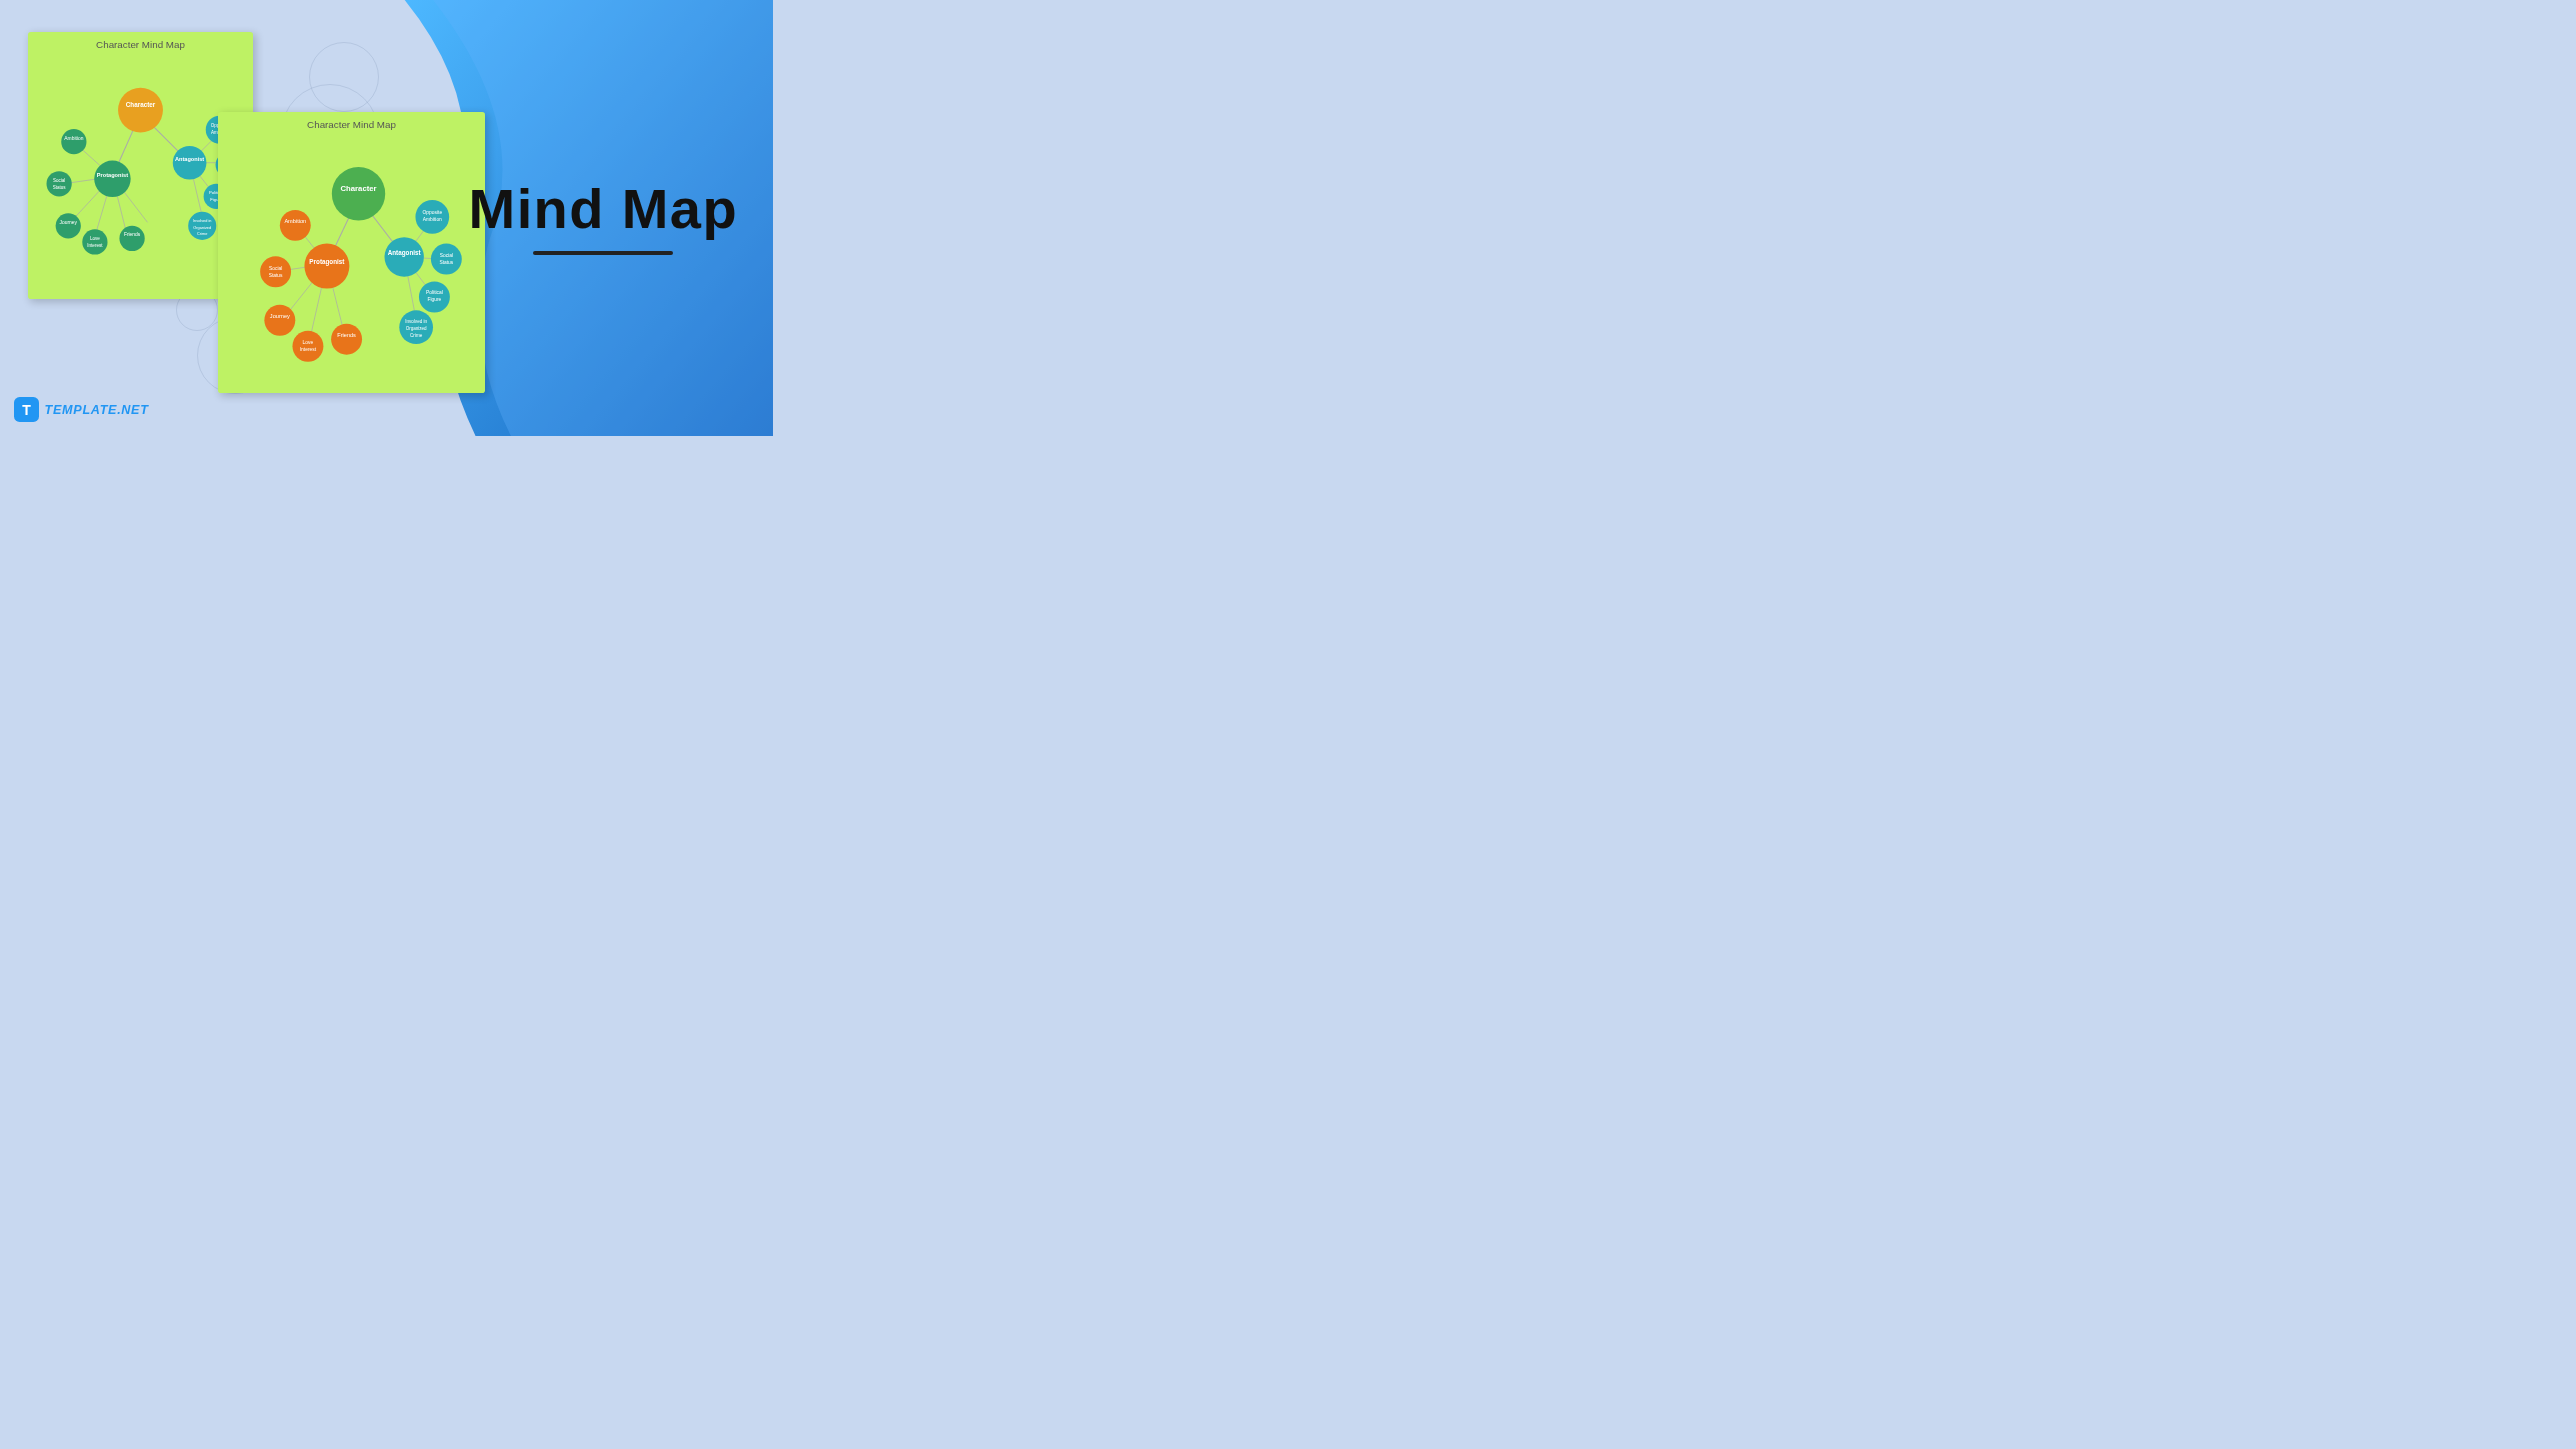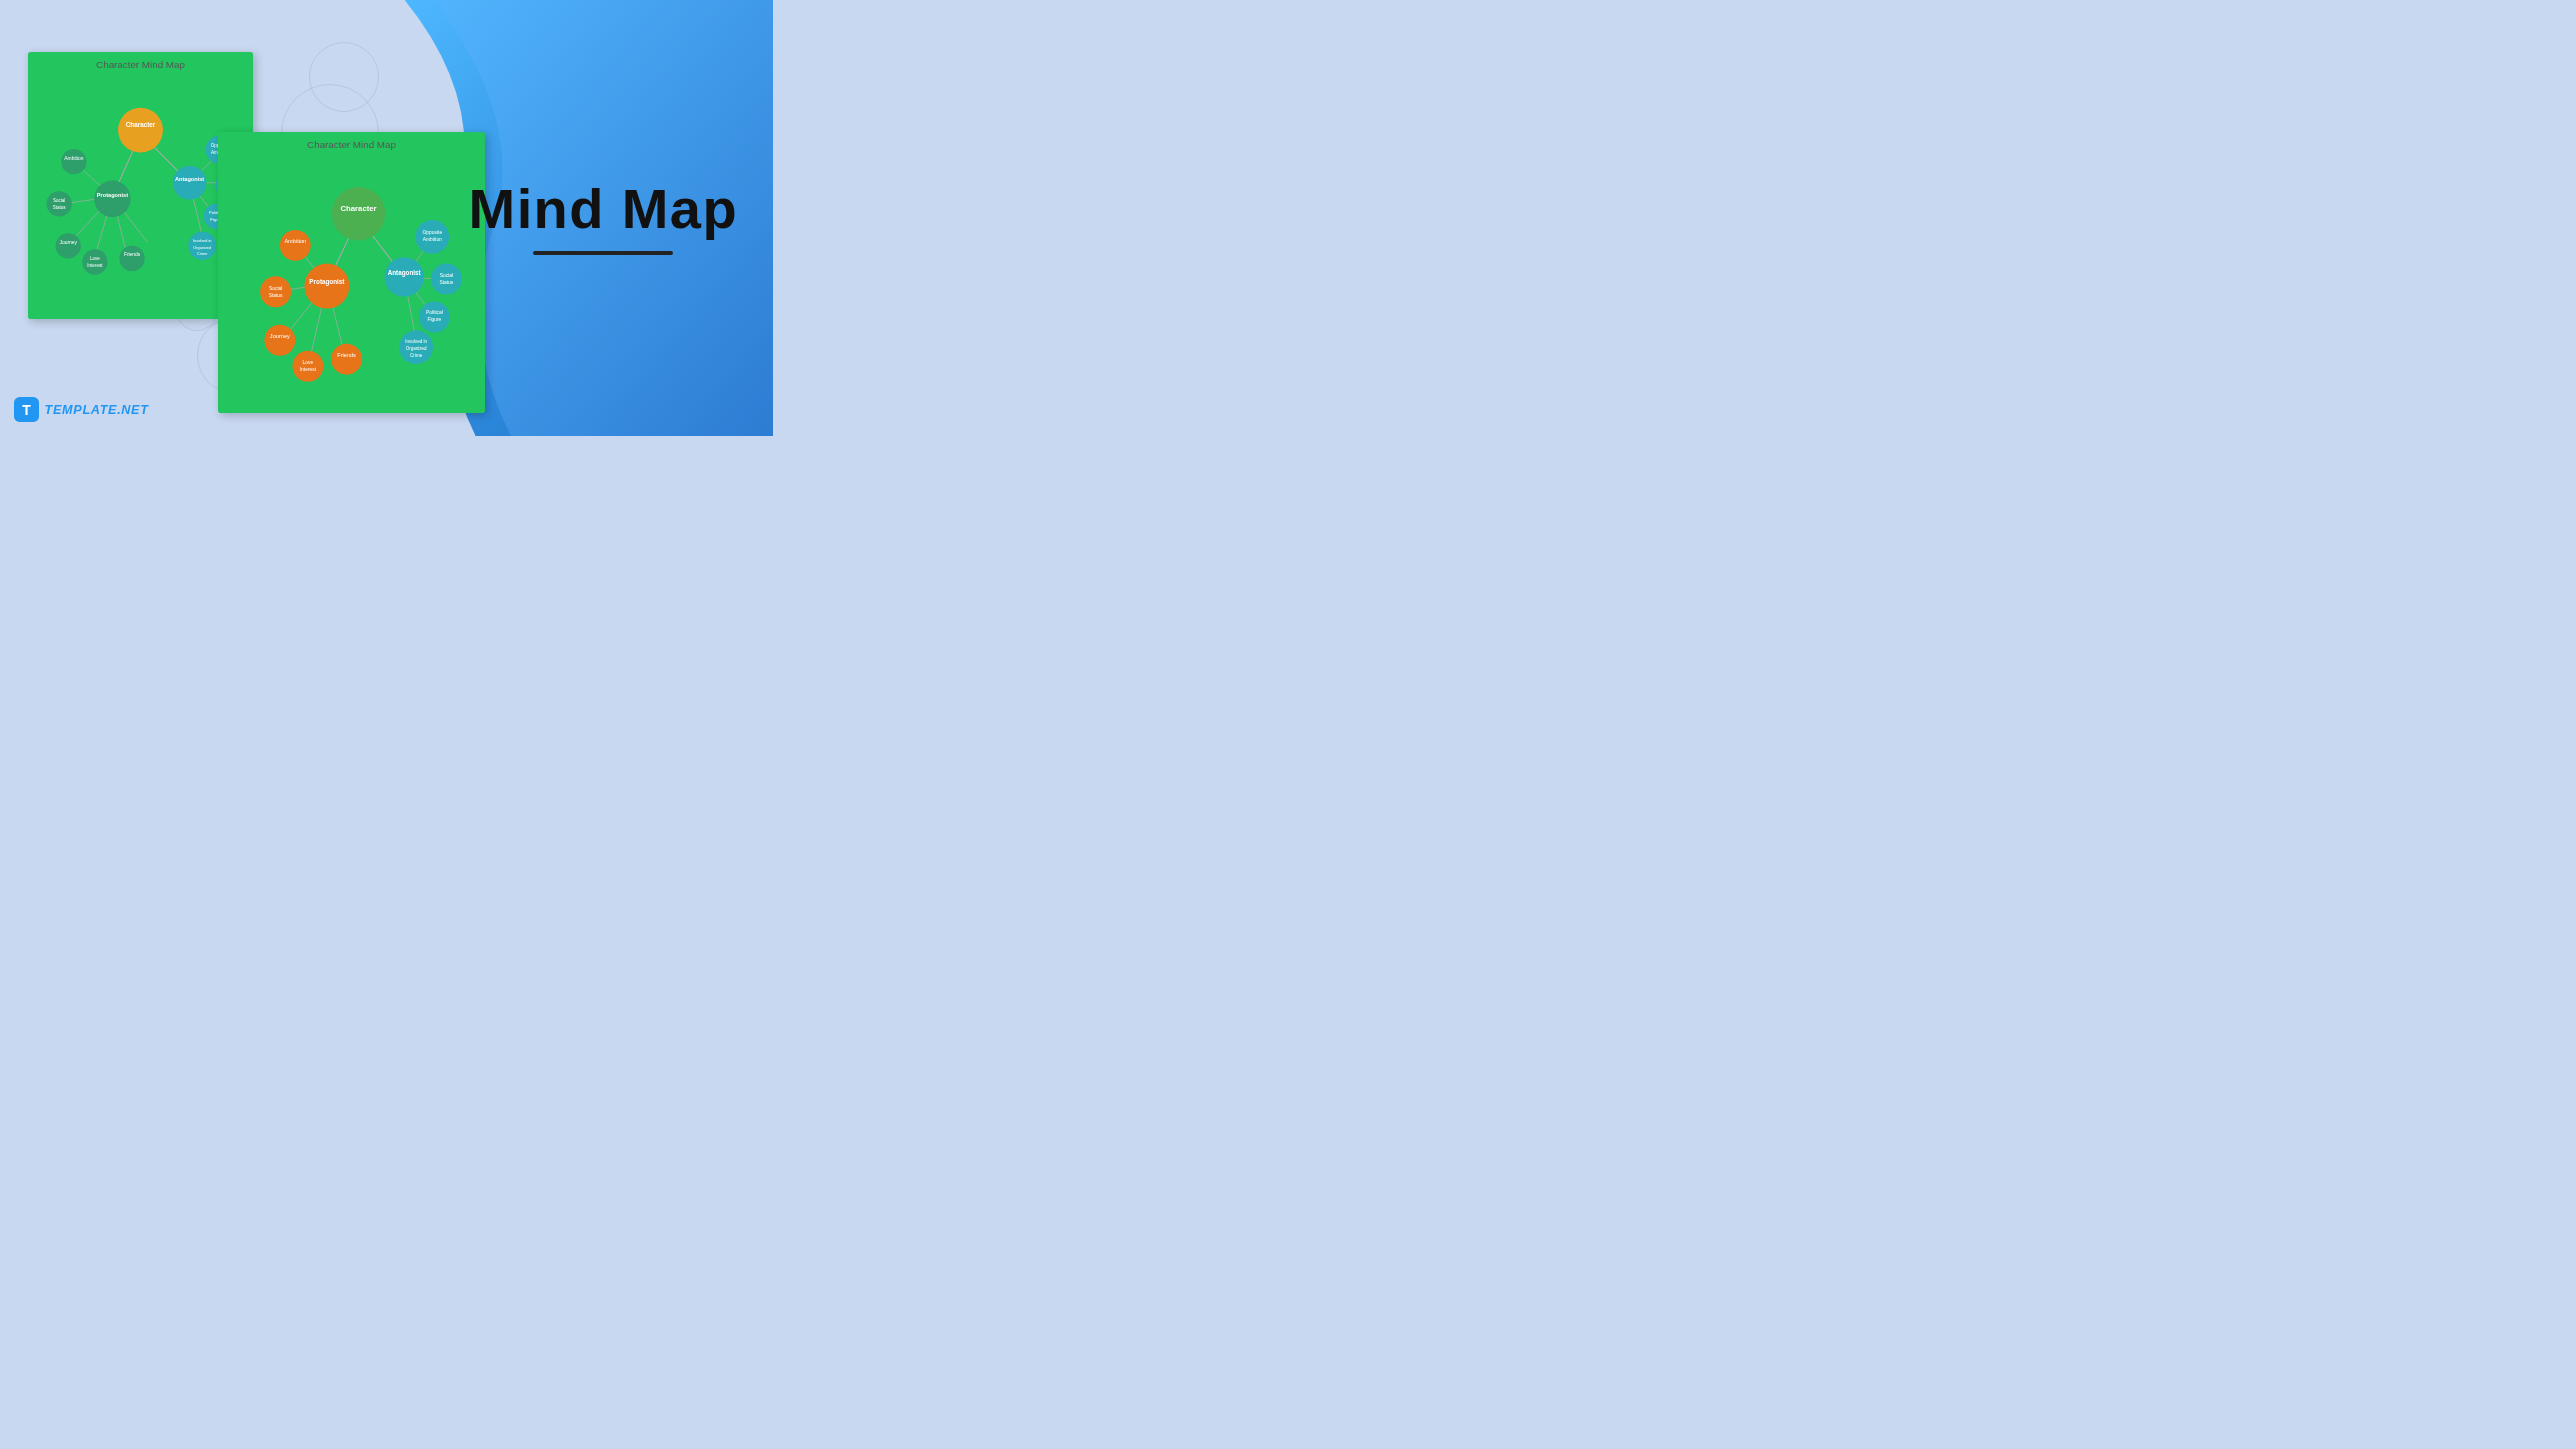--- a/index.html
+++ b/index.html
@@ -57,25 +57,24 @@
       width: 140px;
       height: 4.2px;
       background: #222;
       margin: 14px auto 0;
       border-radius: 2.1px;
     }
 
     
     .card {
       position: absolute;
-      background: #22c55e;
+      background: #bef264;
       border-radius: 2.8px;
       box-shadow: 2.8px 2.8px 8.4px rgba(0,0,0,0.2);
       overflow: hidden;
-      margin-top: 20px;
     }
 
     .card-title {
       font-size: 9.8px;
       color: #555;
       text-align: center;
       padding: 7px 0 3.5px;
       font-weight: normal;
     }
 

